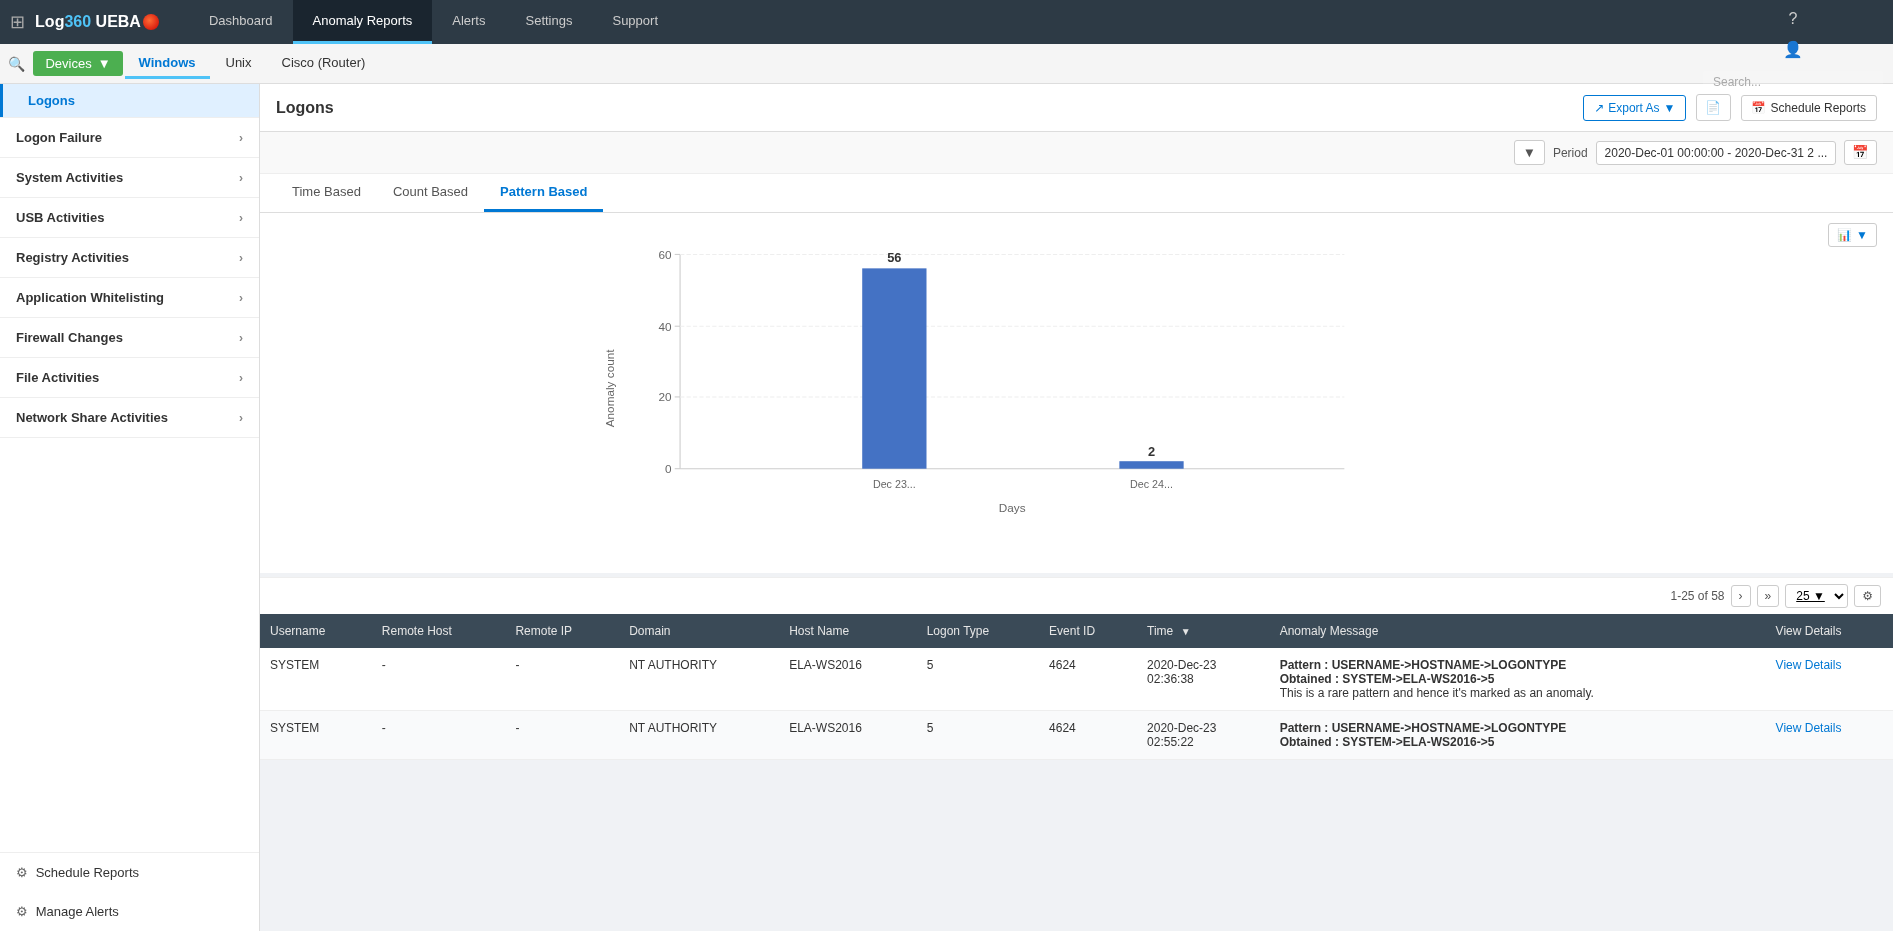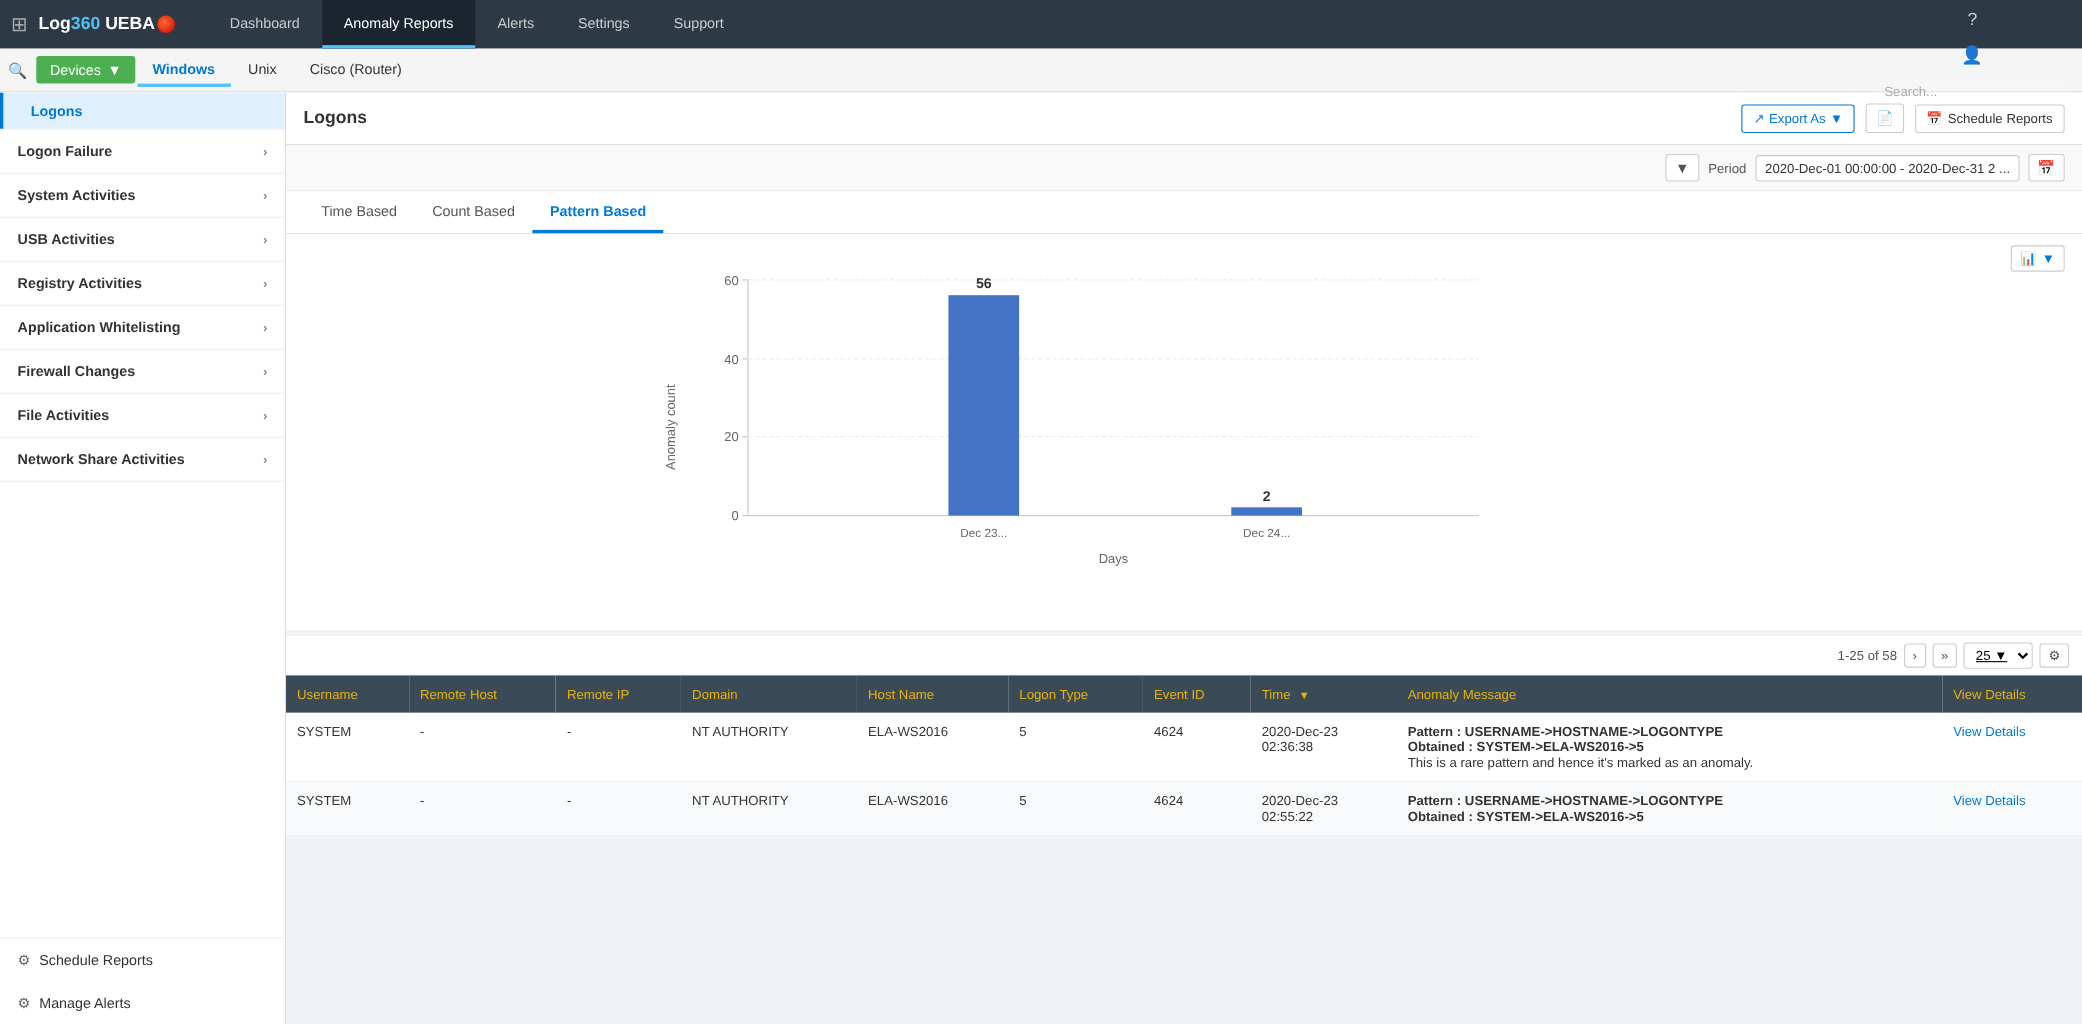--- a/index.html
+++ b/index.html
@@ -314,21 +314,21 @@
       color: #555;
       font-size: 12px;
     }
     table {
       width: 100%;
       border-collapse: collapse;
       font-size: 12px;
     }
     thead tr {
       background: #3a4a57;
-      color: #eab308;
+      color: #e5e5e5;
     }
     thead th {
       padding: 10px 10px;
       text-align: left;
       font-weight: normal;
       white-space: nowrap;
     }
     thead th.sortable { cursor: pointer; }
     thead th .sort-arrow { margin-left: 4px; font-size: 10px; }
     tbody tr { background: #fff; border-bottom: 1px solid #eee; }

